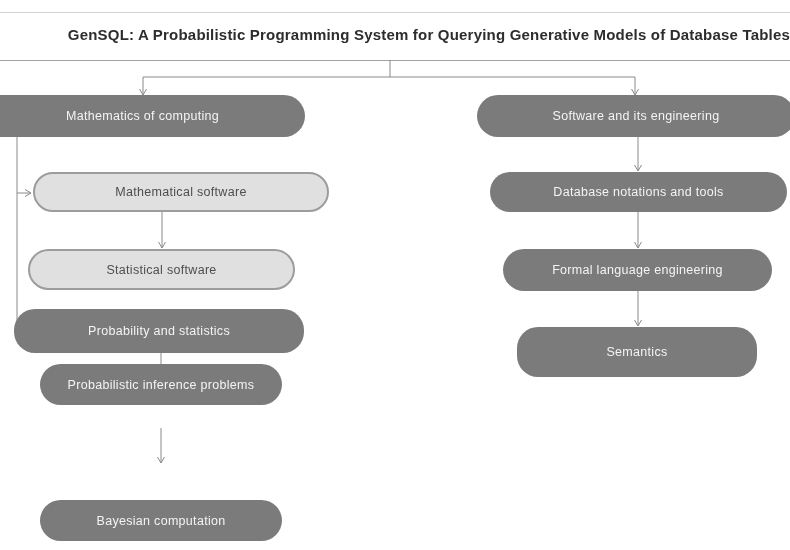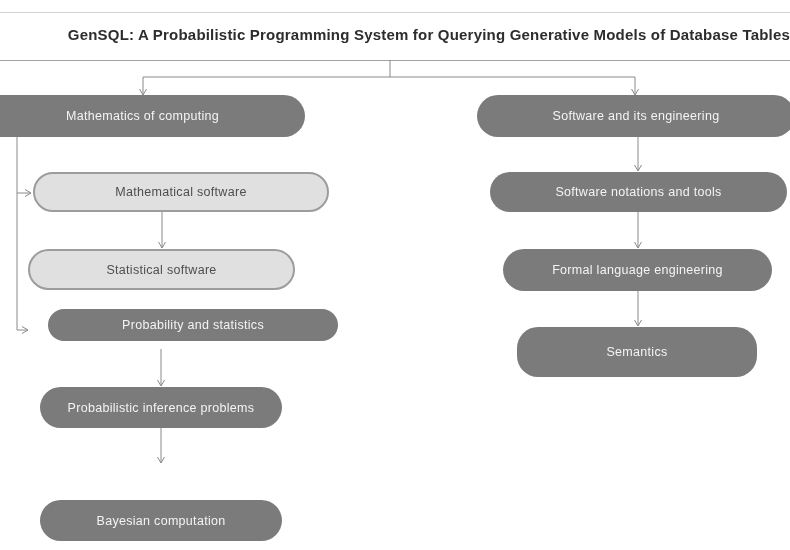--- a/index.html
+++ b/index.html
@@ -24,22 +24,22 @@
     display:flex; align-items:center; justify-content:center;
     border-radius:21px; font-size:12.5px; letter-spacing:0.3px;
     white-space:nowrap;
   }
   .dark  { background:var(--dark-fill,#7b7b7b); color:var(--dark-text,#f4f4f4); }
   .light { background:var(--light-fill,#e0e0e0); border:2px solid var(--light-border,#9c9c9c); color:var(--light-text,#4e4e4e); }
   
   .n-moc { left:-20px; top:95px;  width:325px; height:42px; }
   .n-ms  { left:33px;  top:172px; width:296px; height:40px; }
   .n-ss  { left:28px;  top:249px; width:267px; height:41px; }
-  .n-ps  { left:48px;  top:309px; width:290px; height:32px; }
-  .n-pip { left:40px;  top:387px; width:242px; height:41px;text-align:right; }
+  .n-ps  { left:14px;  top:309px; width:290px; height:44px; }
+  .n-pip { left:40px;  top:364px; width:242px; height:41px;text-align:right; }
   .n-bc  { left:40px;  top:464px; width:242px; height:41px;margin-top:36px; }
   
   .n-se  { left:477px; top:95px;  width:318px; height:42px; }
   .n-snt { left:490px; top:172px; width:297px; height:40px; }
   .n-fld { left:503px; top:249px; width:269px; height:42px; }
   .n-sem { left:517px; top:327px; width:240px; height:50px; }
 </style>
 </head>
 <body>
 
@@ -64,17 +64,17 @@
     <path d="M638 291 V326 M634.5 320 L638 326 L641.5 320"></path>
   </svg>
 
   <div class="node dark n-moc">Mathematics of computing</div>
   <div class="node light n-ms">Mathematical software</div>
   <div class="node light n-ss">Statistical software</div>
   <div class="node dark n-ps">Probability and statistics</div>
   <div class="node dark n-pip">Probabilistic inference problems</div>
   <div class="node dark n-bc">Bayesian computation</div>
   <div class="node dark n-se">Software and its engineering</div>
-  <div class="node dark n-snt">Software notations and tools</div>
+  <div class="node dark n-snt">Database notations and tools</div>
   <div class="node dark n-fld">Formal language engineering</div>
   <div class="node dark n-sem">Semantics</div>
 
 </div>
 
 </body></html>

